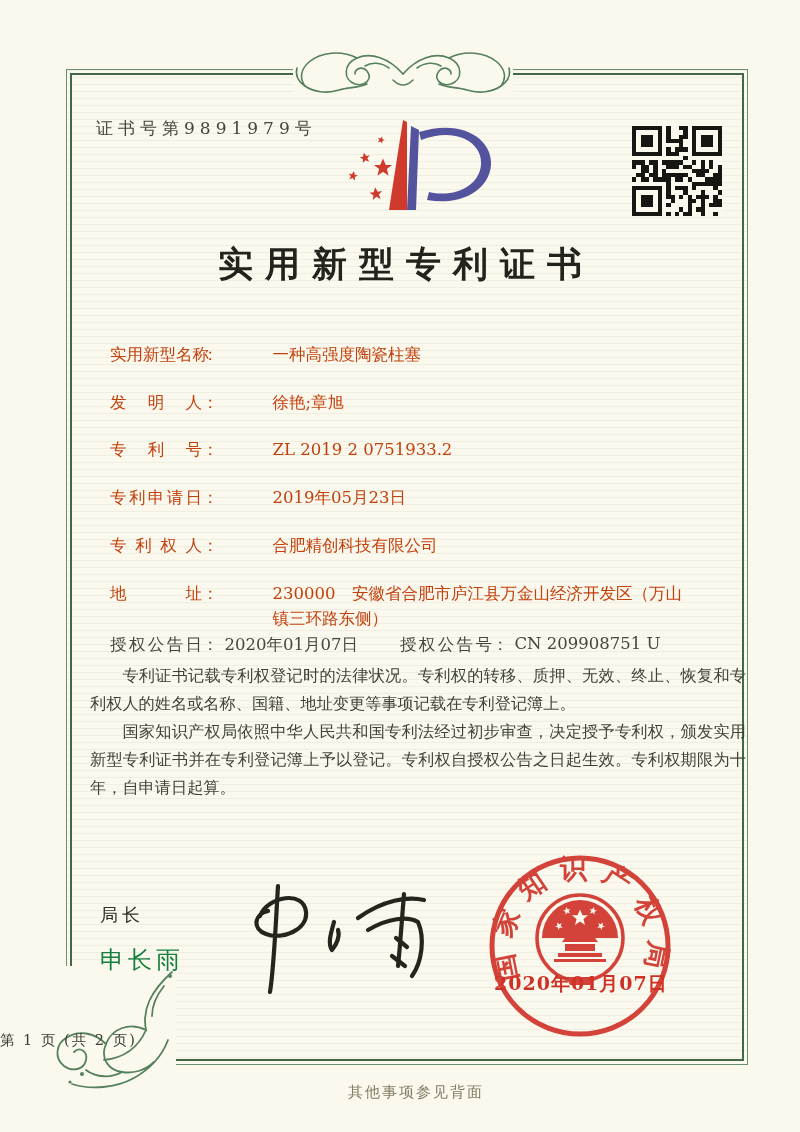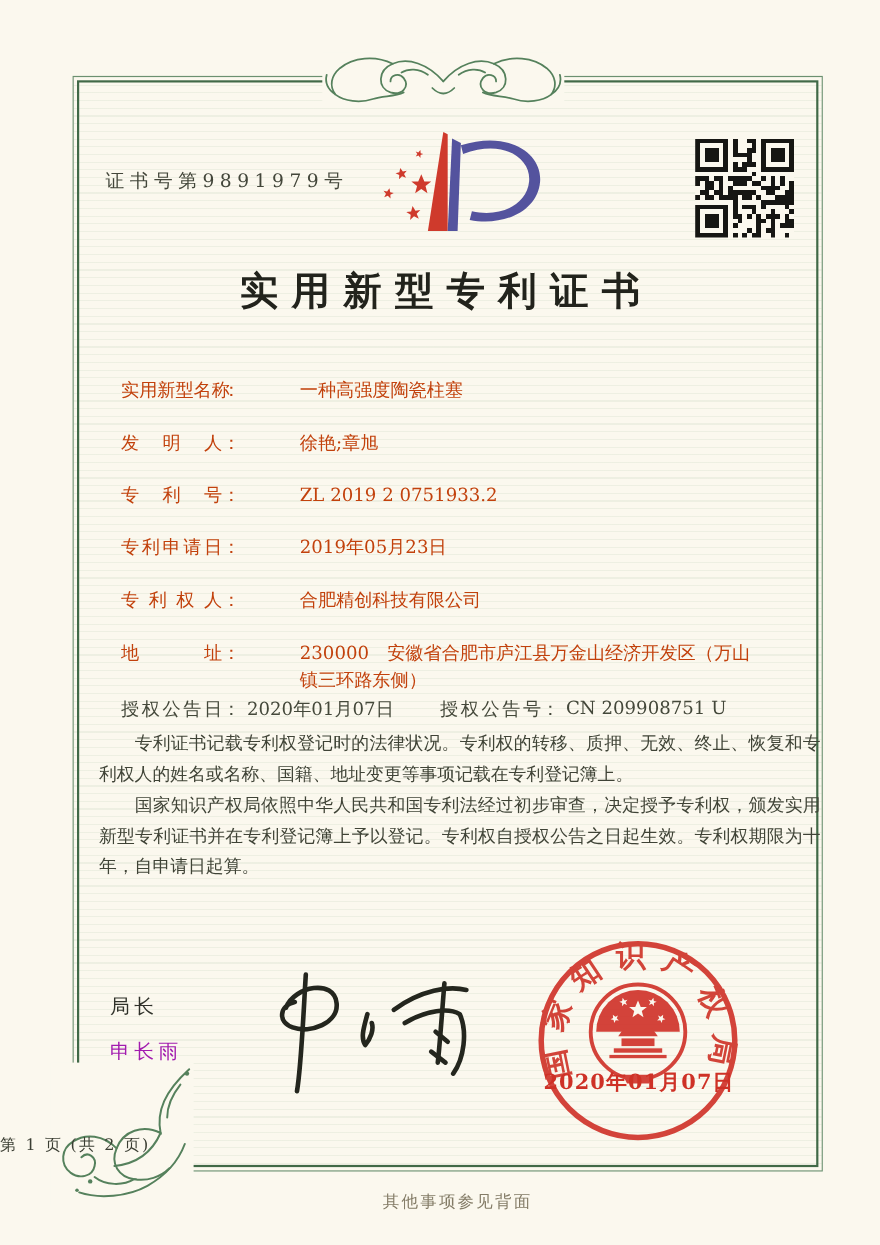--- a/index.html
+++ b/index.html
@@ -11,21 +11,21 @@
   }
   
   .border-box{
     position:absolute;left:66px;top:69px;width:680px;height:994px;
     border:1px solid #6b9070;
     background:repeating-linear-gradient(180deg, rgba(120,160,120,0.10) 0 1px, transparent 1px 7px);
   }
   .border-box::before{
     content:"";position:absolute;inset:3px;border:2px solid #416947;pointer-events:none;
   }
-  .cert-no{position:absolute;left:96px;top:117px;font-size:17px;letter-spacing:5px;color:#43463a;margin-top:36px;}
+  .cert-no{position:absolute;left:96px;top:117px;font-size:17px;letter-spacing:5px;color:#43463a;}
   .logo-svg{position:absolute;left:343px;top:110px;}
   .qr-svg{position:absolute;left:632px;top:126px;}
   .title{
     position:absolute;left:0;right:0;top:241px;text-align:center;
     font-size:35px;font-weight:700;letter-spacing:12px;text-indent:12px;color:#22231c;
   }
   .fields{position:absolute;left:110px;top:0;right:60px;}
   .field-row{position:absolute;left:0;display:flex;font-size:16.5px;color:#c2410c;line-height:25px;}
   .field-row:nth-of-type(1){top:342px;}
   .field-row:nth-of-type(2){top:390px;}
@@ -38,21 +38,21 @@
   .f-value{max-width:420px;margin-left:48px;}
   .grant-row{position:absolute;left:110px;top:634px;display:flex;font-size:16.5px;color:#44483a;}
   .grant-pair{display:flex;}
   .grant-pair + .grant-pair{margin-left:42px;}
   .paragraphs{
     position:absolute;left:90px;top:662px;width:656px;
     font-size:16.2px;line-height:28px;text-align:justify;color:#3f4336;
   }
   .paragraphs p{margin:0;text-indent:2em;}
   .signer-title{position:absolute;left:100px;top:903px;font-size:18px;letter-spacing:4px;color:#2f3129;}
-  .signer-name{position:absolute;left:100px;top:944px;font-size:18px;letter-spacing:4px;color:#a21caf;}
+  .signer-name{position:absolute;left:100px;top:944px;font-size:24px;letter-spacing:4px;color:#15803d;}
   .signature-svg{position:absolute;left:208px;top:878px;}
   .seal-svg{position:absolute;left:470px;top:838px;}
   .seal-date{
     position:absolute;left:494px;top:971px;font-size:19px;font-weight:700;
     color:#ce3126;letter-spacing:1px;
   }
   .page-info{position:absolute;left:0;right:0;top:1031px;text-align:left;font-size:14.5px;letter-spacing:2px;color:#3b3e33;}
   .footer-note{position:absolute;left:0;right:0;top:1083px;text-align:center;font-size:15px;letter-spacing:2px;color:#837b66;padding-left:32px;}
   .flourish-top{position:absolute;left:293px;top:48px;background:#fbf8ee;}
   .flourish-corner{position:absolute;left:46px;top:966px;background:#fbf8ee;}

